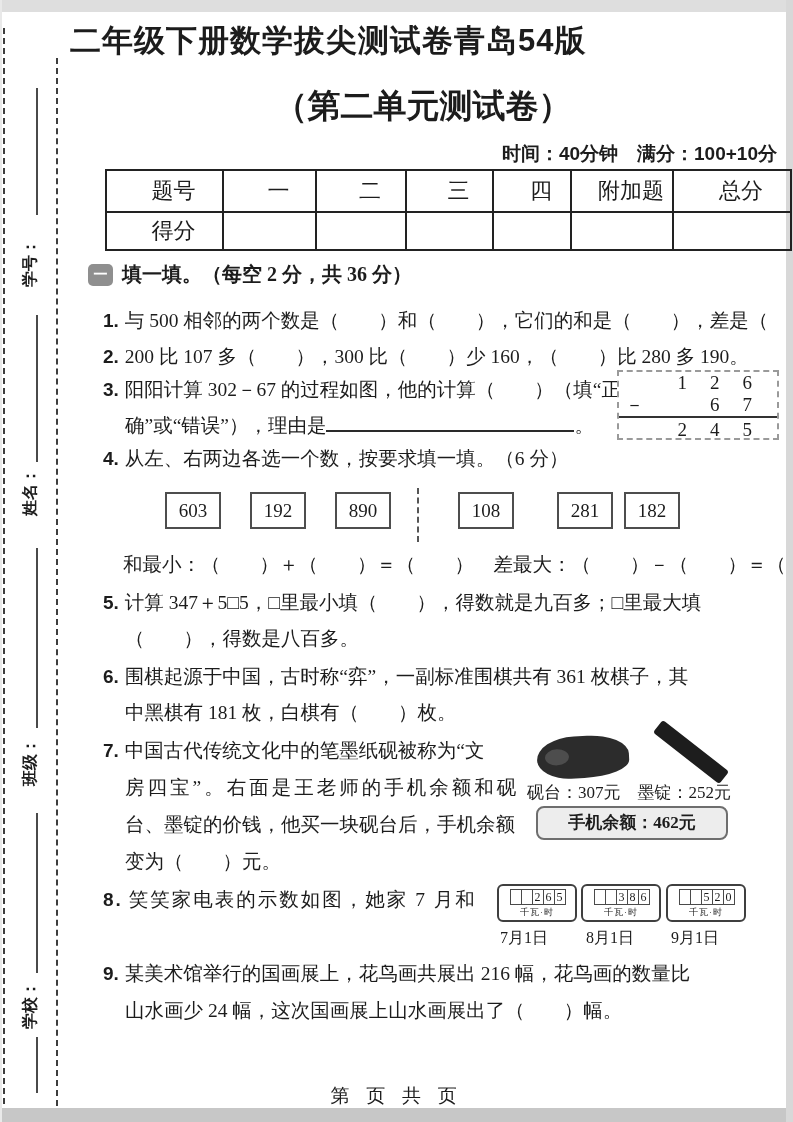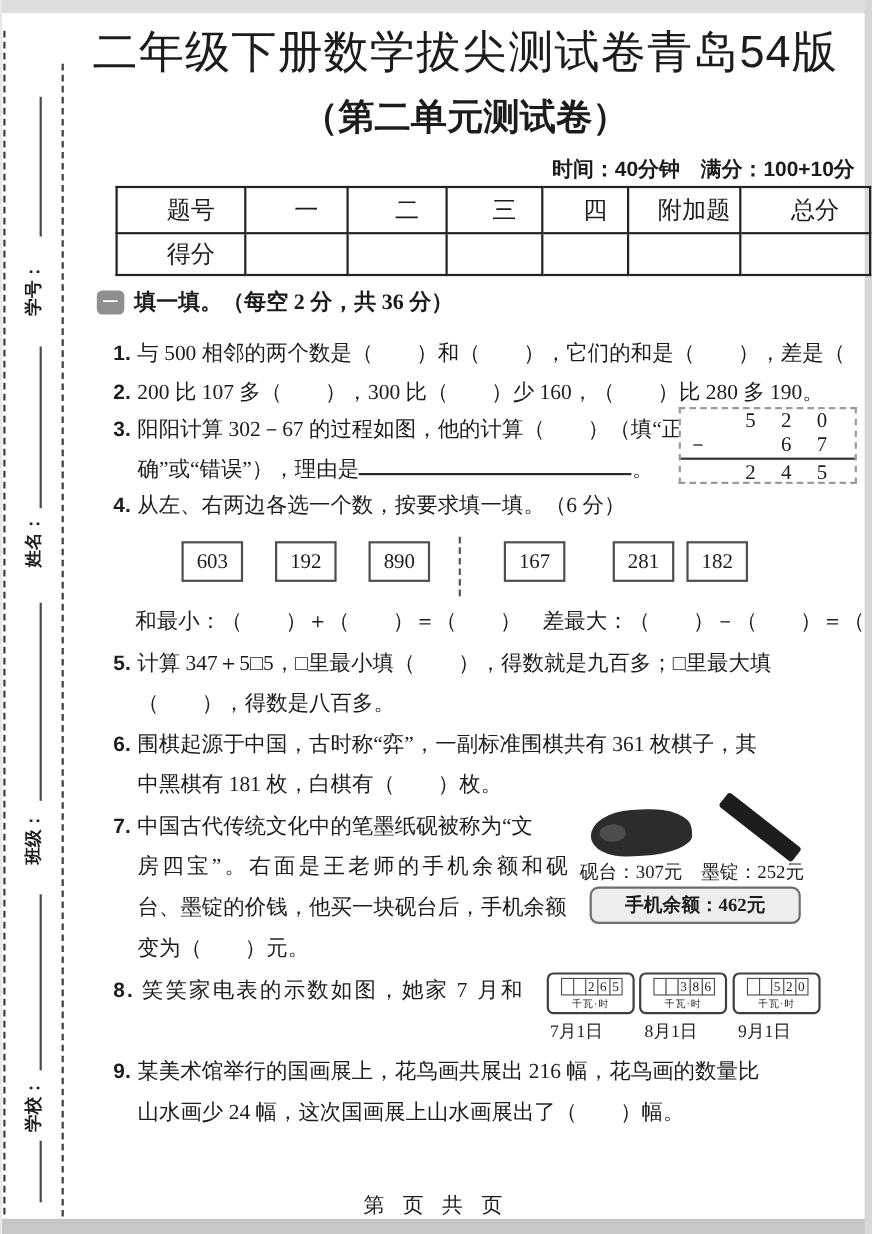--- a/index.html
+++ b/index.html
@@ -20,21 +20,21 @@
   .cutline1 { left:3px;  top:28px; height:1076px; border-left:2px dashed #3d3d3d; }
   .cutline2 { left:56px; top:58px; height:1048px; border-left:2px dashed #3d3d3d; }
   .wline { left:36px; width:0; border-left:2px solid #4a4a4a; }
   .mlabel {
     left:-6px; width:72px; height:20px; text-align:center;
     font-size:16px; font-weight:600; transform:rotate(-90deg);
     font-family:"Liberation Serif","DejaVu Serif",serif;
   }
 
   
-  .title    { left:70px; top:20px;  width:706px; text-align:center; font-family:"Liberation Sans","DejaVu Sans",sans-serif; font-weight:normal; font-size:41px; letter-spacing:1px; }
+  .title    { left:70px; top:20px;  width:706px; text-align:left; font-family:"Liberation Sans","DejaVu Sans",sans-serif; font-weight:bold; font-size:31px; letter-spacing:1px; }
   .subtitle { left:70px; top:84px;  width:706px; text-align:center; font-family:"Liberation Sans","DejaVu Sans",sans-serif; font-weight:bold; font-size:33px; }
   .info     { left:70px; top:141px; width:707px; text-align:right;  font-family:"Liberation Sans","DejaVu Sans",sans-serif; font-weight:bold; font-size:19px; }
 
   
   table.score { left:105px; top:169px; border-collapse:collapse; table-layout:fixed; }
   table.score td { border:2px solid #222; text-align:center; font-size:22px; height:42px; overflow:hidden;padding-left:18px; }
   table.score tr.r2 td { height:38px; }
 
   
   .sec { left:88px; top:261px; display:flex; align-items:center; }
@@ -146,35 +146,35 @@
     <span class="qn">2.</span><span>200 比 107 多（　　），300 比（　　）少 160，（　　）比 280 多 190。</span>
   </div>
 
   <div class="abs ln" style="left:103px;top:376px;">
     <span class="qn">3.</span><span>阳阳计算 302－67 的过程如图，他的计算（　　）（填“正</span>
   </div>
   <div class="abs ln" style="left:125px;top:412px;">
     <span>确”或“错误”），理由是</span><span class="blank-line"></span><span>。</span>
   </div>
   <div class="abs calcbox">
-    <div class="row">520</div>
+    <div class="row">126</div>
     <div class="row sub">
       <span class="minus">－</span><span>67</span>
     </div>
     <div class="row res">245</div>
   </div>
 
   <div class="abs ln" style="left:103px;top:445px;">
     <span class="qn">4.</span><span>从左、右两边各选一个数，按要求填一填。（6 分）</span>
   </div>
   <div class="abs numbox" style="left:165px;">603</div>
   <div class="abs numbox" style="left:250px;">192</div>
   <div class="abs numbox" style="left:335px;">890</div>
   <div class="abs vdivider"></div>
-  <div class="abs numbox" style="left:458px;">167</div>
+  <div class="abs numbox" style="left:458px;">108</div>
   <div class="abs numbox" style="left:540px;margin-left:17px;">281</div>
   <div class="abs numbox" style="left:624px;">182</div>
   <div class="abs ln" style="left:123px;top:551px;">和最小：（　　）＋（　　）＝（　　）　差最大：（　　）－（　　）＝（　　）</div>
 
   <div class="abs ln" style="left:103px;top:589px;">
     <span class="qn">5.</span><span>计算 347＋5□5，□里最小填（　　），得数就是九百多；□里最大填</span>
   </div>
   <div class="abs ln" style="left:125px;top:625px;">（　　），得数是八百多。</div>
 
   <div class="abs ln" style="left:103px;top:663px;">

